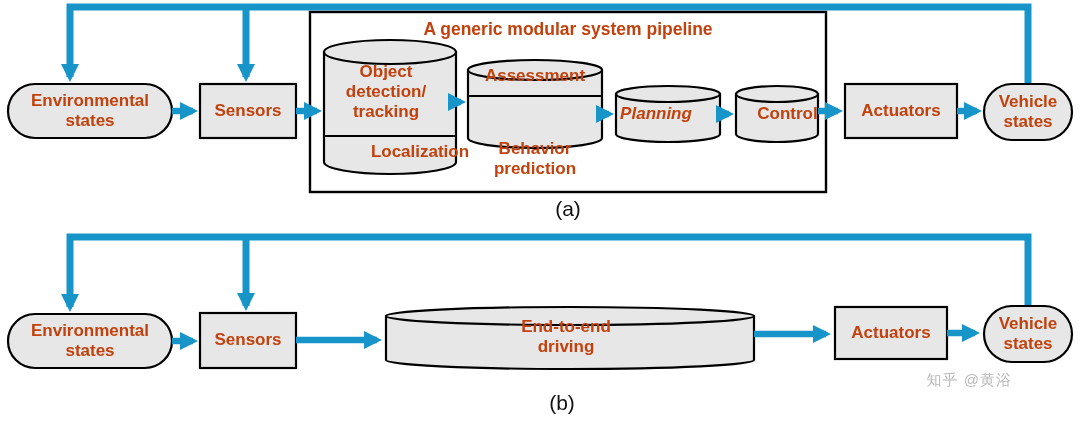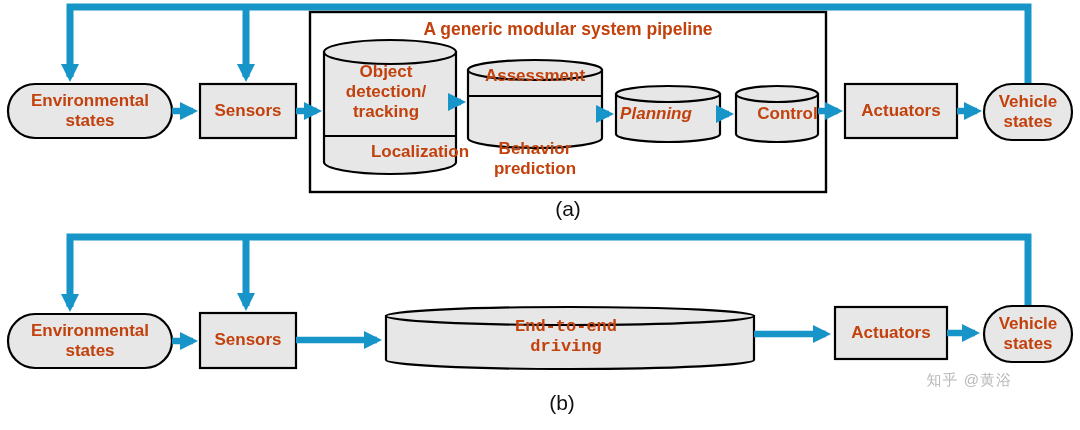--- a/index.html
+++ b/index.html
@@ -98,21 +98,21 @@
   <div class="lbl" style="left:604px;top:93px;width:104px;height:42px;font-style:italic;">Planning</div>
   <div class="lbl" style="left:736px;top:93px;width:103px;height:42px;">Control</div>
   <div class="lbl" style="left:845px;top:84px;width:112px;height:54px;">Actuators</div>
   <div class="lbl" style="left:984px;top:84px;width:88px;height:56px;">Vehicle
 states</div>
   <div class="cap" style="left:508px;top:197px;width:120px;">(a)</div>
 
   <div class="lbl" style="left:8px;top:314px;width:164px;height:54px;">Environmental
 states</div>
   <div class="lbl" style="left:200px;top:313px;width:96px;height:55px;">Sensors</div>
-  <div class="lbl" style="left:386px;top:311px;width:360px;height:52px;font-family:Liberation Mono, monospace;">End-to-end
+  <div class="lbl" style="left:386px;top:311px;width:360px;height:52px;">End-to-end
 driving</div>
   <div class="lbl" style="left:835px;top:307px;width:112px;height:52px;">Actuators</div>
   <div class="lbl" style="left:984px;top:306px;width:88px;height:56px;">Vehicle
 states</div>
   <div class="cap" style="left:502px;top:391px;width:120px;">(b)</div>
 
   <div class="wm" style="left:862px;top:371px;width:150px;">知乎 @黄浴</div>
 </div>
 
 </body></html>

